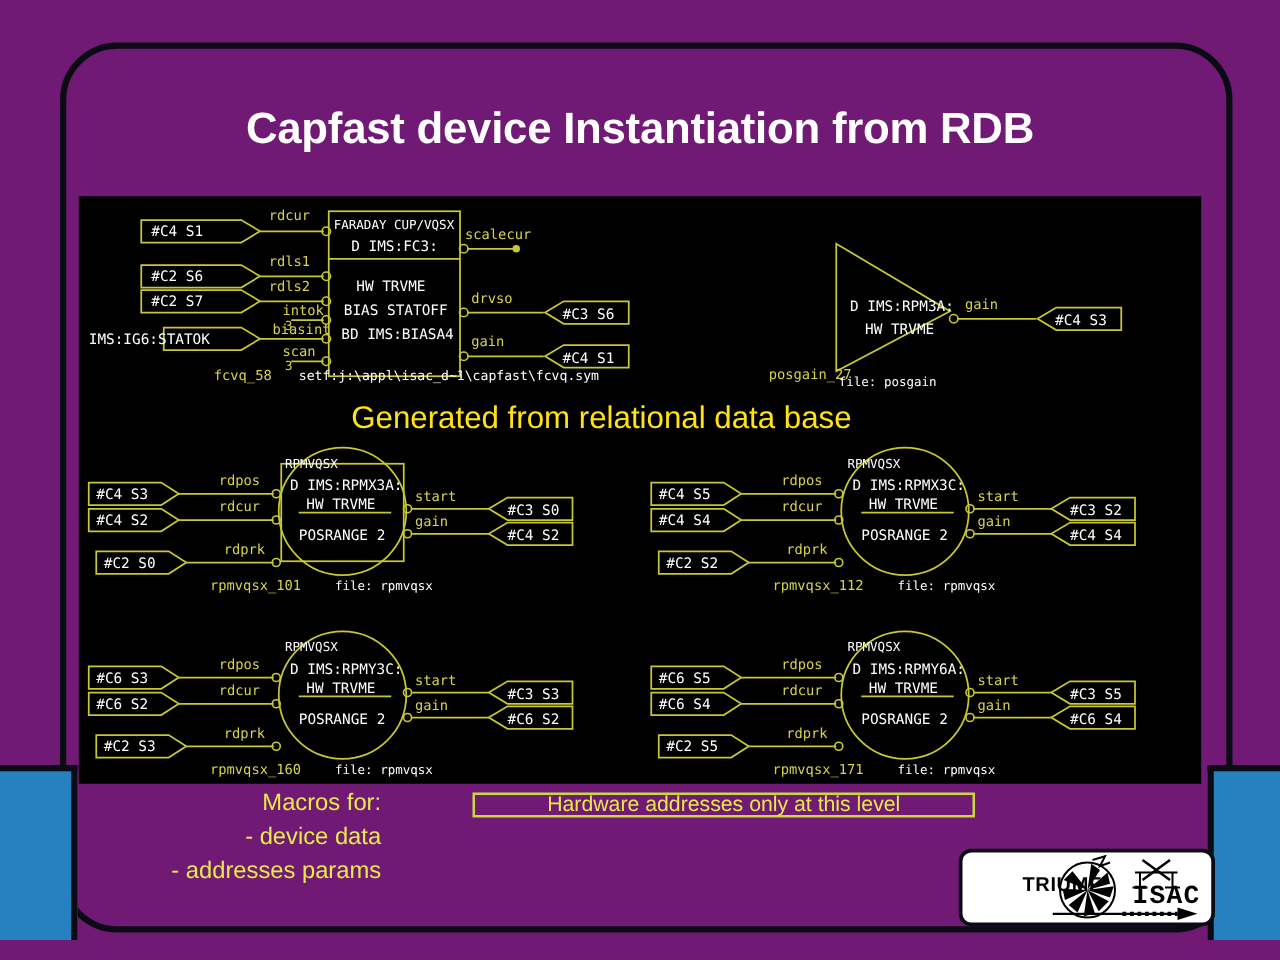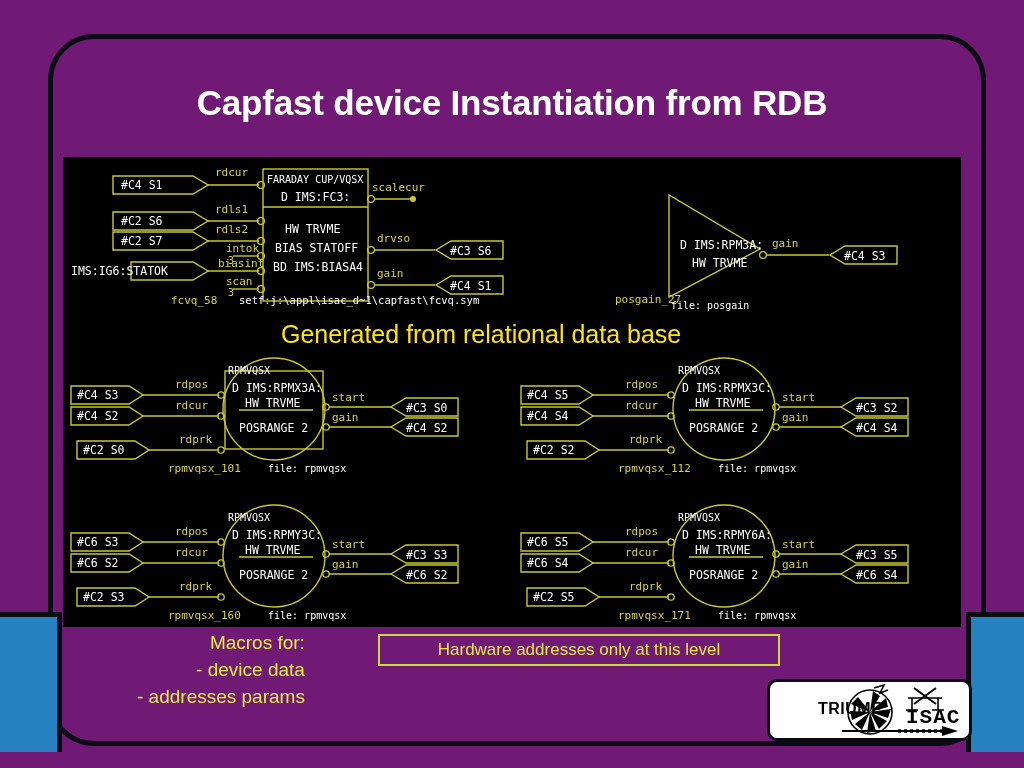--- a/index.html
+++ b/index.html
@@ -90,21 +90,21 @@
     font-size: 19px;
     line-height: 27px;
     font-family: "Liberation Sans", sans-serif;
     white-space: nowrap;
     text-align: right;
   }
   #macros-note .hdr { }
   #hw-callout {
     position: absolute;
     left: 378px; top: 634px;
-    width: 402px; height: 32px;
+    width: 402px; height: 20px;
     border: 2px solid #c8d93a;
     box-sizing: border-box;
     color: #e8ea4a;
     font-size: 17px;
     font-family: "Liberation Sans", sans-serif;
     display: flex;
     align-items: center;
     justify-content: center;
     white-space: nowrap;
   }

